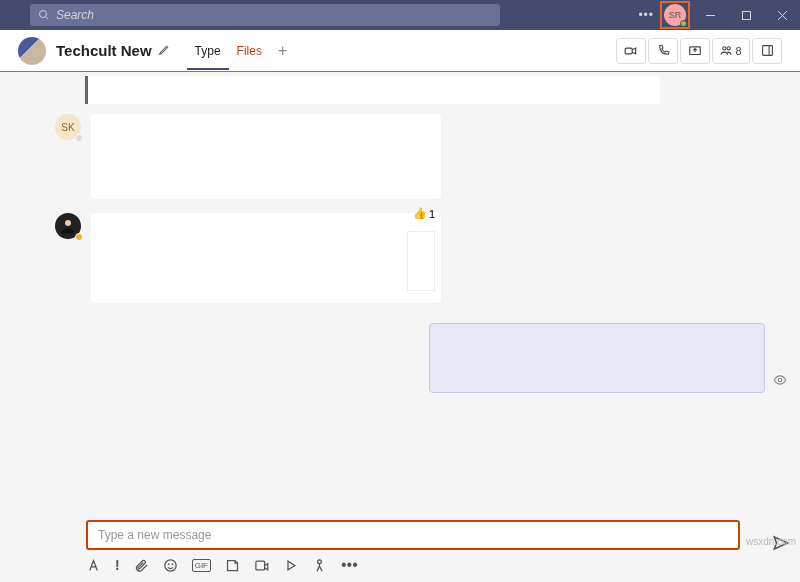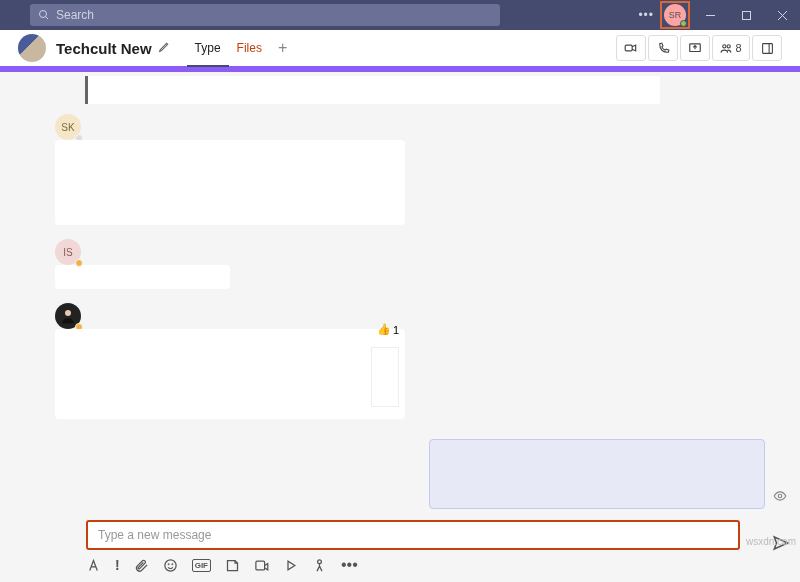--- a/index.html
+++ b/index.html
@@ -1,41 +1,41 @@
 <!DOCTYPE html>
 <html><head>
 <meta charset="utf-8">
 <style>
   * { box-sizing: border-box; margin: 0; padding: 0; font-family: "Segoe UI", Arial, sans-serif; }
   body { width: 800px; height: 582px; background: #f5f5f5; overflow: hidden; position: relative; }
   .titlebar { height: 30px; background: #444b6e; display: flex; align-items: center; padding-right: 0; }
   .search { margin-left: 30px; width: 470px; height: 22px; background: #6a7096; border-radius: 3px; display: flex; align-items: center; padding: 0 8px; }
-  .search input { background: transparent; border: none; outline: none; color: #fef9c3; font-size: 12px; flex: 1; }
+  .search input { background: transparent; border: none; outline: none; color: #fef9c3; font-size: 12px; flex: 1; font-style: italic; }
   .search input::placeholder { color: #d0d2e0; }
   .search svg { margin-right: 6px; }
   .title-spacer { flex: 1; }
   .ellipsis { color: #d0d2e0; padding: 0 6px; cursor: pointer; font-size: 12px; letter-spacing: 1px; }
   .profile-box { border: 2px solid #d63; width: 30px; height: 28px; display:flex; align-items:center; justify-content:center; position:relative; margin-right: 2px;}
   .avatar-sm { width: 22px; height: 22px; border-radius: 50%; background: #fca5a5; color:#555; font-size:9px; display:flex; align-items:center; justify-content:center; position:relative; }
   .presence-dot { width:7px; height:7px; border-radius:50%; background:#92c353; border:1px solid #444b6e; position:absolute; right:-1px; bottom:-1px; }
   .winbtn { width:36px; height:30px; display:flex; align-items:center; justify-content:center; cursor:pointer; }
   .winbtn svg { stroke: #d0d2e0; }
-  .subheader { height: 42px; background:#fff; border-bottom:6px solid #8b5cf6; display:flex; align-items:center; padding:0 18px; }
+  .subheader { height: 42px; background:#fff; border-bottom:1px solid #8b5cf6; display:flex; align-items:center; padding:0 18px; }
   .group-avatar { width:28px; height:28px; border-radius:50%; background: linear-gradient(135deg,#4a5a9a 40%,#c8b8a0 40%); margin-right:10px; }
   .chat-title { font-weight:700; font-size:15px; color:#222; margin-right:6px; }
   .edit-icon { margin-right:16px; cursor:pointer; }
   .tab { font-size:12px; color:#c2410c; padding: 12px 8px 10px 8px; cursor:pointer; border-bottom:2px solid transparent; }
   .tab.active { border-bottom-color:#444b6e; color:#222; }
   .plus-tab { font-size:16px; color:#888; padding:0 8px; cursor:pointer; }
   .hspacer { flex:1; }
   .hdr-btns { display:flex; gap:2px; }
   .hdr-btn { width:30px; height:26px; border:1px solid #ddd; border-radius:3px; background:#fff; display:flex; align-items:center; justify-content:center; cursor:pointer; font-size:11px; color:#444; }
   .chatbody { position:absolute; top:72px; left:0; right:0; bottom:66px; background:#f5f5f5; overflow:hidden; padding:4px 35px 4px 55px; }
   .quoted { margin-left:30px; margin-bottom:10px; background:#fff; height:28px; border-left:3px solid #666; border-radius:0 3px 3px 0; width:575px; }
-  .row { display:flex; align-items:flex-start; margin-bottom:14px;flex-direction:column; }
+  .row { display:flex; align-items:flex-start; margin-bottom:14px; }
   .av { width:26px; height:26px; border-radius:50%; font-size:10px; display:flex; align-items:center; justify-content:center; margin-right:10px; position:relative; flex-shrink:0; }
   .av .ps { width:8px; height:8px; border-radius:50%; border:1px solid #f5f5f5; position:absolute; right:-2px; bottom:-2px; }
   .bubble { background:#fff; border-radius:4px; }
   .react { position:absolute; top:-6px; right:6px; font-size:11px; display:flex; align-items:center; gap:2px; }
   .mybubble { background:#e7e9f7; border:1px solid #c5c9ec; border-radius:4px; }
   .myrow { display:flex; justify-content:flex-end; margin-top:20px; position:relative; }
   .eye { position:absolute; right:-22px; bottom:2px; }
   .composer { position:absolute; left:86px; right:60px; bottom:8px; }
   .msg-input { width:100%; height:30px; border:2px solid #c2410c; border-radius:3px; background:#fff; padding:0 10px; font-size:12px; outline:none; }
   .msg-input::placeholder { color:#999; }
@@ -132,27 +132,20 @@
   <div class="quoted"></div>
 
   <div class="row">
     <div class="av" style="background:#f5e6c8;color:#7a6a3a">
       <span>SK</span>
       <span class="ps" style="background:#ddd"></span>
     </div>
     <div class="bubble" style="width:350px;height:85px;position:relative"></div>
   </div>
 
-  <div class="row">
-    <div class="av" style="background:#f2d7d7;color:#8a5a5a">
-      <span>IS</span>
-      <span class="ps" style="background:#f5b042"></span>
-    </div>
-    <div class="bubble" style="width:175px;height:24px"></div>
-  </div>
 
   <div class="row">
     <div class="av" style="background:#222;">
       <svg width="18" height="18" viewBox="0 0 24 24">
           <circle cx="12" cy="8" r="4" fill="#e8c8b0"></circle>
           <path d="M4 22c0-4 4-7 8-7s8 3 8 7" fill="#111"></path>
         </svg>
       <span class="ps" style="background:#f5b042"></span>
     </div>
     <div class="bubble" style="width:350px;height:90px;position:relative">
@@ -190,21 +183,21 @@
         </svg>
       </span>
     <span class="tb">
         <svg width="15" height="15" viewBox="0 0 24 24" fill="none" stroke="#555" stroke-width="2">
           <circle cx="12" cy="12" r="9"></circle>
           <circle cx="9" cy="10" r="0.5" fill="#555"></circle>
           <circle cx="15" cy="10" r="0.5" fill="#555"></circle>
           <path d="M8 15c1 1 2 2 4 2s3-1 4-2"></path>
         </svg>
       </span>
-    <span class="tb" style="border:1px solid #555;border-radius:2px;font-size:8px;padding:1px 2px;font-weight:700">GIF</span>
+    <span class="tb" style="border:1px solid #555;border-radius:2px;font-size:8px;padding:1px 2px;font-weight:400">GIF</span>
     <span class="tb">
         <svg width="15" height="15" viewBox="0 0 24 24" fill="none" stroke="#555" stroke-width="2">
           <path d="M4 4h12l4 4v12H4z"></path>
           <path d="M16 4v4h4"></path>
         </svg>
       </span>
     <span class="tb">
         <svg width="15" height="15" viewBox="0 0 24 24" fill="none" stroke="#555" stroke-width="2">
           <rect x="3" y="5" width="14" height="14" rx="2"></rect>
           <path d="M17 12l5-3v10l-5-3"></path>

